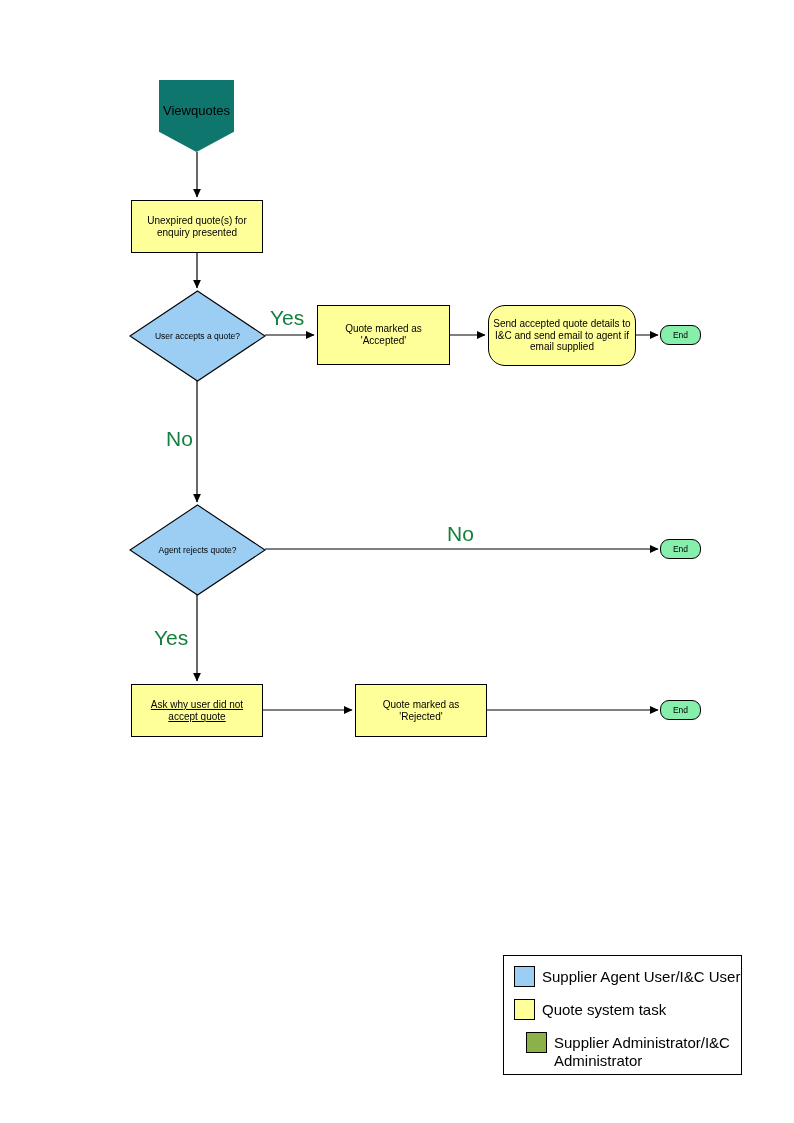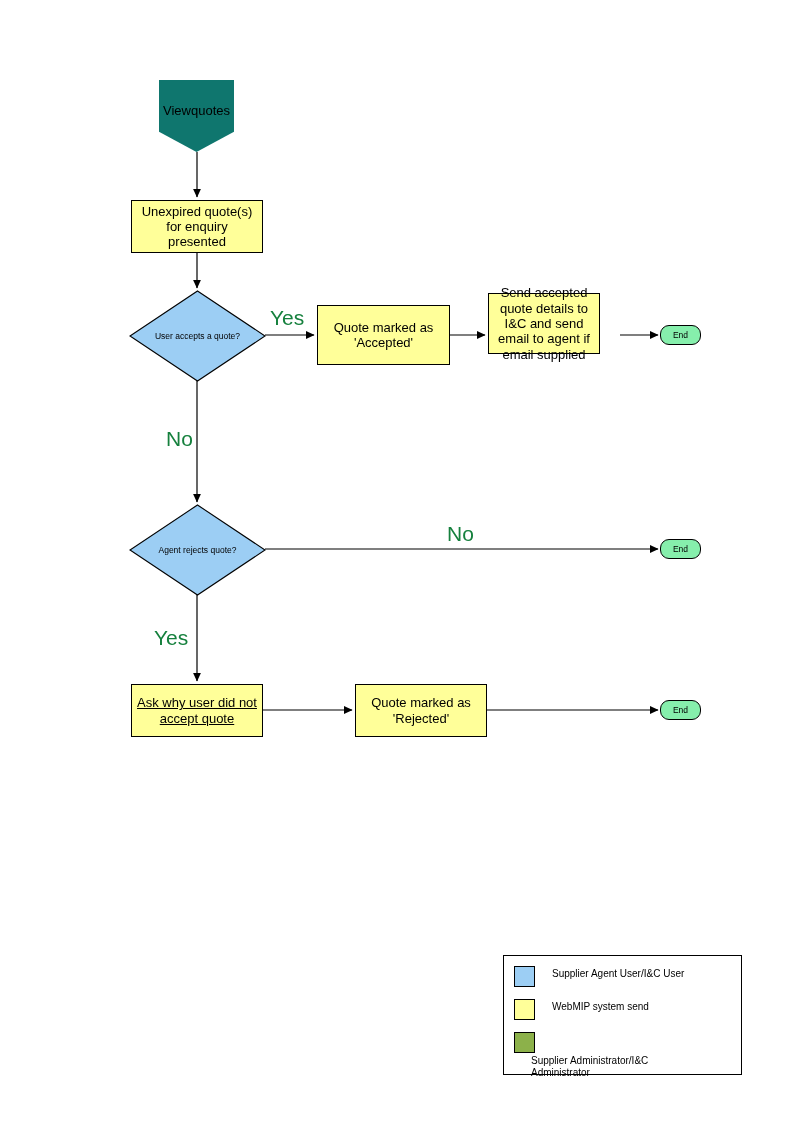--- a/index.html
+++ b/index.html
@@ -28,21 +28,21 @@
     align-items: center;
     justify-content: center;
     text-align: center;
     color: #000000;
     line-height: 1.18;
   }
   
   .proc {
     background: #ffff99;
     border: 1px solid #000000;
-    font-size: 13px;
+    font-size: 10px;
     padding: 2px 4px;
   }
   
   .decision {
     background: #9ccef4;
     font-size: 8.5px;
   }
   .decision .dtext {
     position: relative;
     z-index: 2;
@@ -87,23 +87,23 @@
     align-items: flex-start;
   }
   .swatch {
     width: 21px;
     height: 21px;
     border: 1px solid #000000;
     box-sizing: border-box;
     flex: 0 0 auto;
   }
   .legend-label {
-    font-size: 10px;
+    font-size: 15px;
     color: #000000;
-    margin-left: 17px;
+    margin-left: 7px;
     line-height: 1.22;
     white-space: pre-line;
     margin-top: 2px;
   }
   svg.wires {
     position: absolute;
     left: 0;
     top: 0;
     width: 794px;
     height: 1123px;
@@ -159,21 +159,21 @@
     <span class="dtext">User accepts a quote?</span>
   </div>
   <svg class="wires" viewBox="0 0 794 1123">
     <polygon points="197.5,291 265,336 197.5,381 130,336" fill="none" stroke="#000000" stroke-width="1.1"></polygon>
   </svg>
 
   <div class="node proc" style="left:317px; top:305px; width:133px; height:60px;">
     <span>Quote  marked as 'Accepted'</span>
   </div>
 
-  <div class="node proc" style="left:488px; top:293px; width:112px; height:61px;">
+  <div class="node proc" style="left:488px; top:305px; width:148px; height:61px;border-radius:17px;">
     <span>Send accepted quote details to I&amp;C and send email to agent if email supplied</span>
   </div>
 
   <div class="node terminator" style="left:660px; top:325px; width:41px; height:20px;">
     <span>End</span>
   </div>
 
   <div class="node decision" style="left:130px; top:505px; width:135px; height:90px;
               clip-path: polygon(50% 0%, 100% 50%, 50% 100%, 0% 50%);">
     <span class="dtext">Agent rejects quote?</span>
@@ -208,23 +208,23 @@
 
   <div class="legend" style="left:503px; top:955px; width:239px; height:120px;">
 
     <div class="legend-row" style="left:10px; top:10px;">
       <span class="swatch" style="background:#9ccef4;"></span>
       <span class="legend-label">Supplier Agent User/I&amp;C User</span>
     </div>
 
     <div class="legend-row" style="left:10px; top:43px;">
       <span class="swatch" style="background:#ffff99;"></span>
-      <span class="legend-label">WebMIP system send</span>
+      <span class="legend-label">Quote system task</span>
     </div>
 
-    <div class="legend-row" style="left:10px; top:76px;flex-direction:column;">
+    <div class="legend-row" style="left:22px; top:76px;">
       <span class="swatch" style="background:#8cb14a;"></span>
       <span class="legend-label" style="width:178px;">Supplier Administrator/I&amp;C Administrator</span>
     </div>
 
   </div>
 
 </div>
 
 </body></html>

